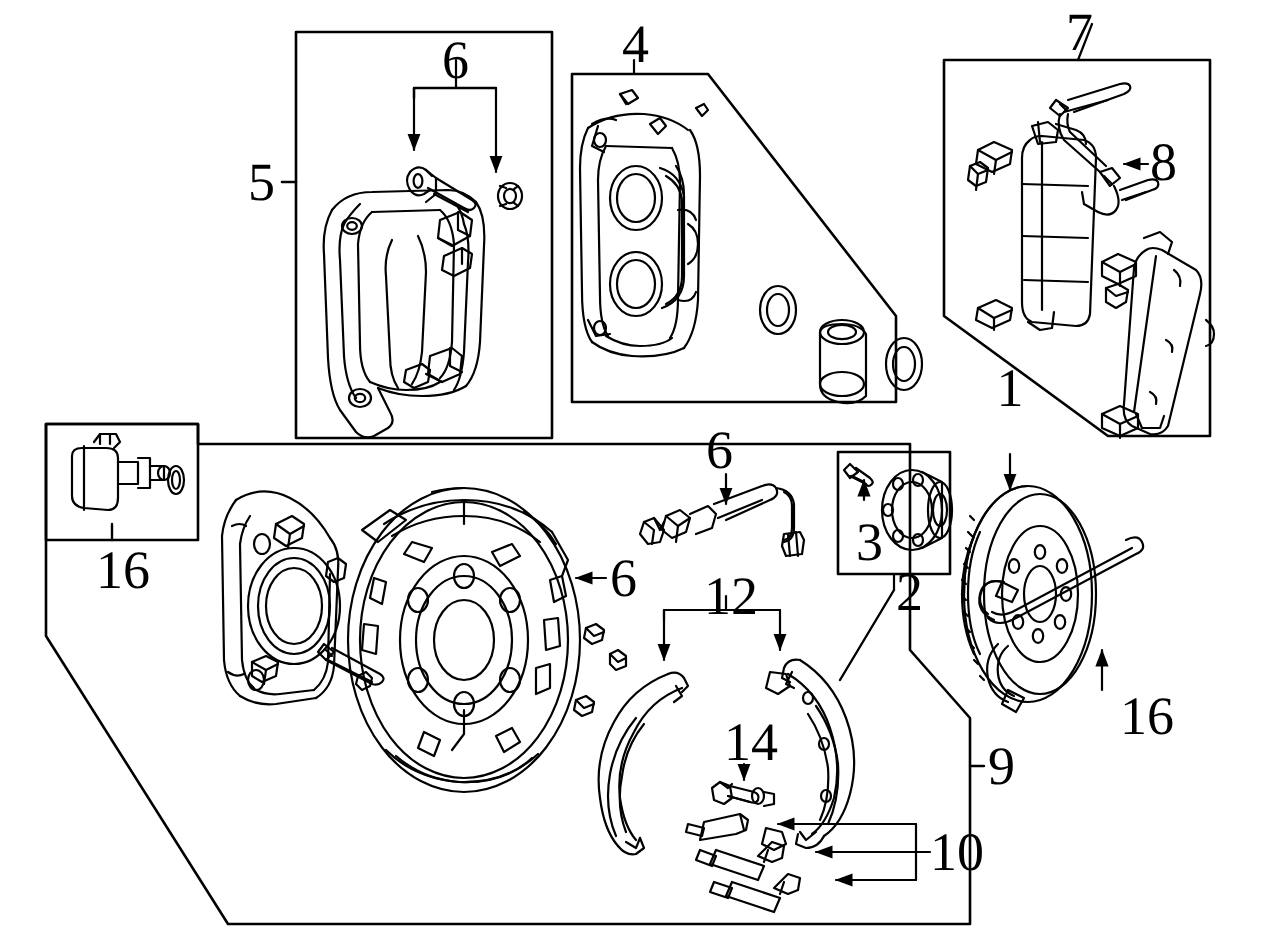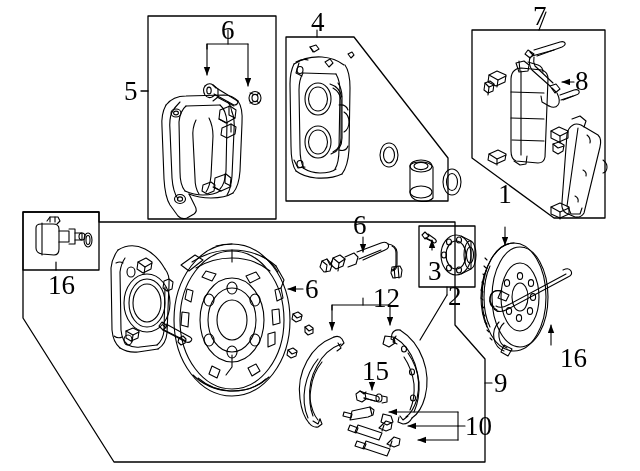--- a/index.html
+++ b/index.html
@@ -438,19 +438,19 @@
 <div class="callout num" style="left:448px;top:283px;">2</div>
 <div class="callout num" style="left:428px;top:258px;">3</div>
 <div class="callout num" style="left:311px;top:9px;">4</div>
 <div class="callout num" style="left:124px;top:78px;">5</div>
 <div class="callout num" style="left:221px;top:17px;">6</div>
 <div class="callout num" style="left:533px;top:3px;">7</div>
 <div class="callout num" style="left:575px;top:68px;">8</div>
 <div class="callout num" style="left:494px;top:370px;">9</div>
 <div class="callout num" style="left:305px;top:276px;">6</div>
 <div class="callout num" style="left:48px;top:272px;">16</div>
-<div class="callout num" style="left:373px;top:285px;">12</div>
+<div class="callout num" style="left:352px;top:285px;">12</div>
 <div class="callout num" style="left:465px;top:413px;">10</div>
-<div class="callout num" style="left:362px;top:358px;">15</div>
+<div class="callout num" style="left:362px;top:358px;">14</div>
 <div class="callout num" style="left:353px;top:212px;">6</div>
 <div class="callout num" style="left:560px;top:345px;">16</div>
 
 </div>
 
 </body></html>

